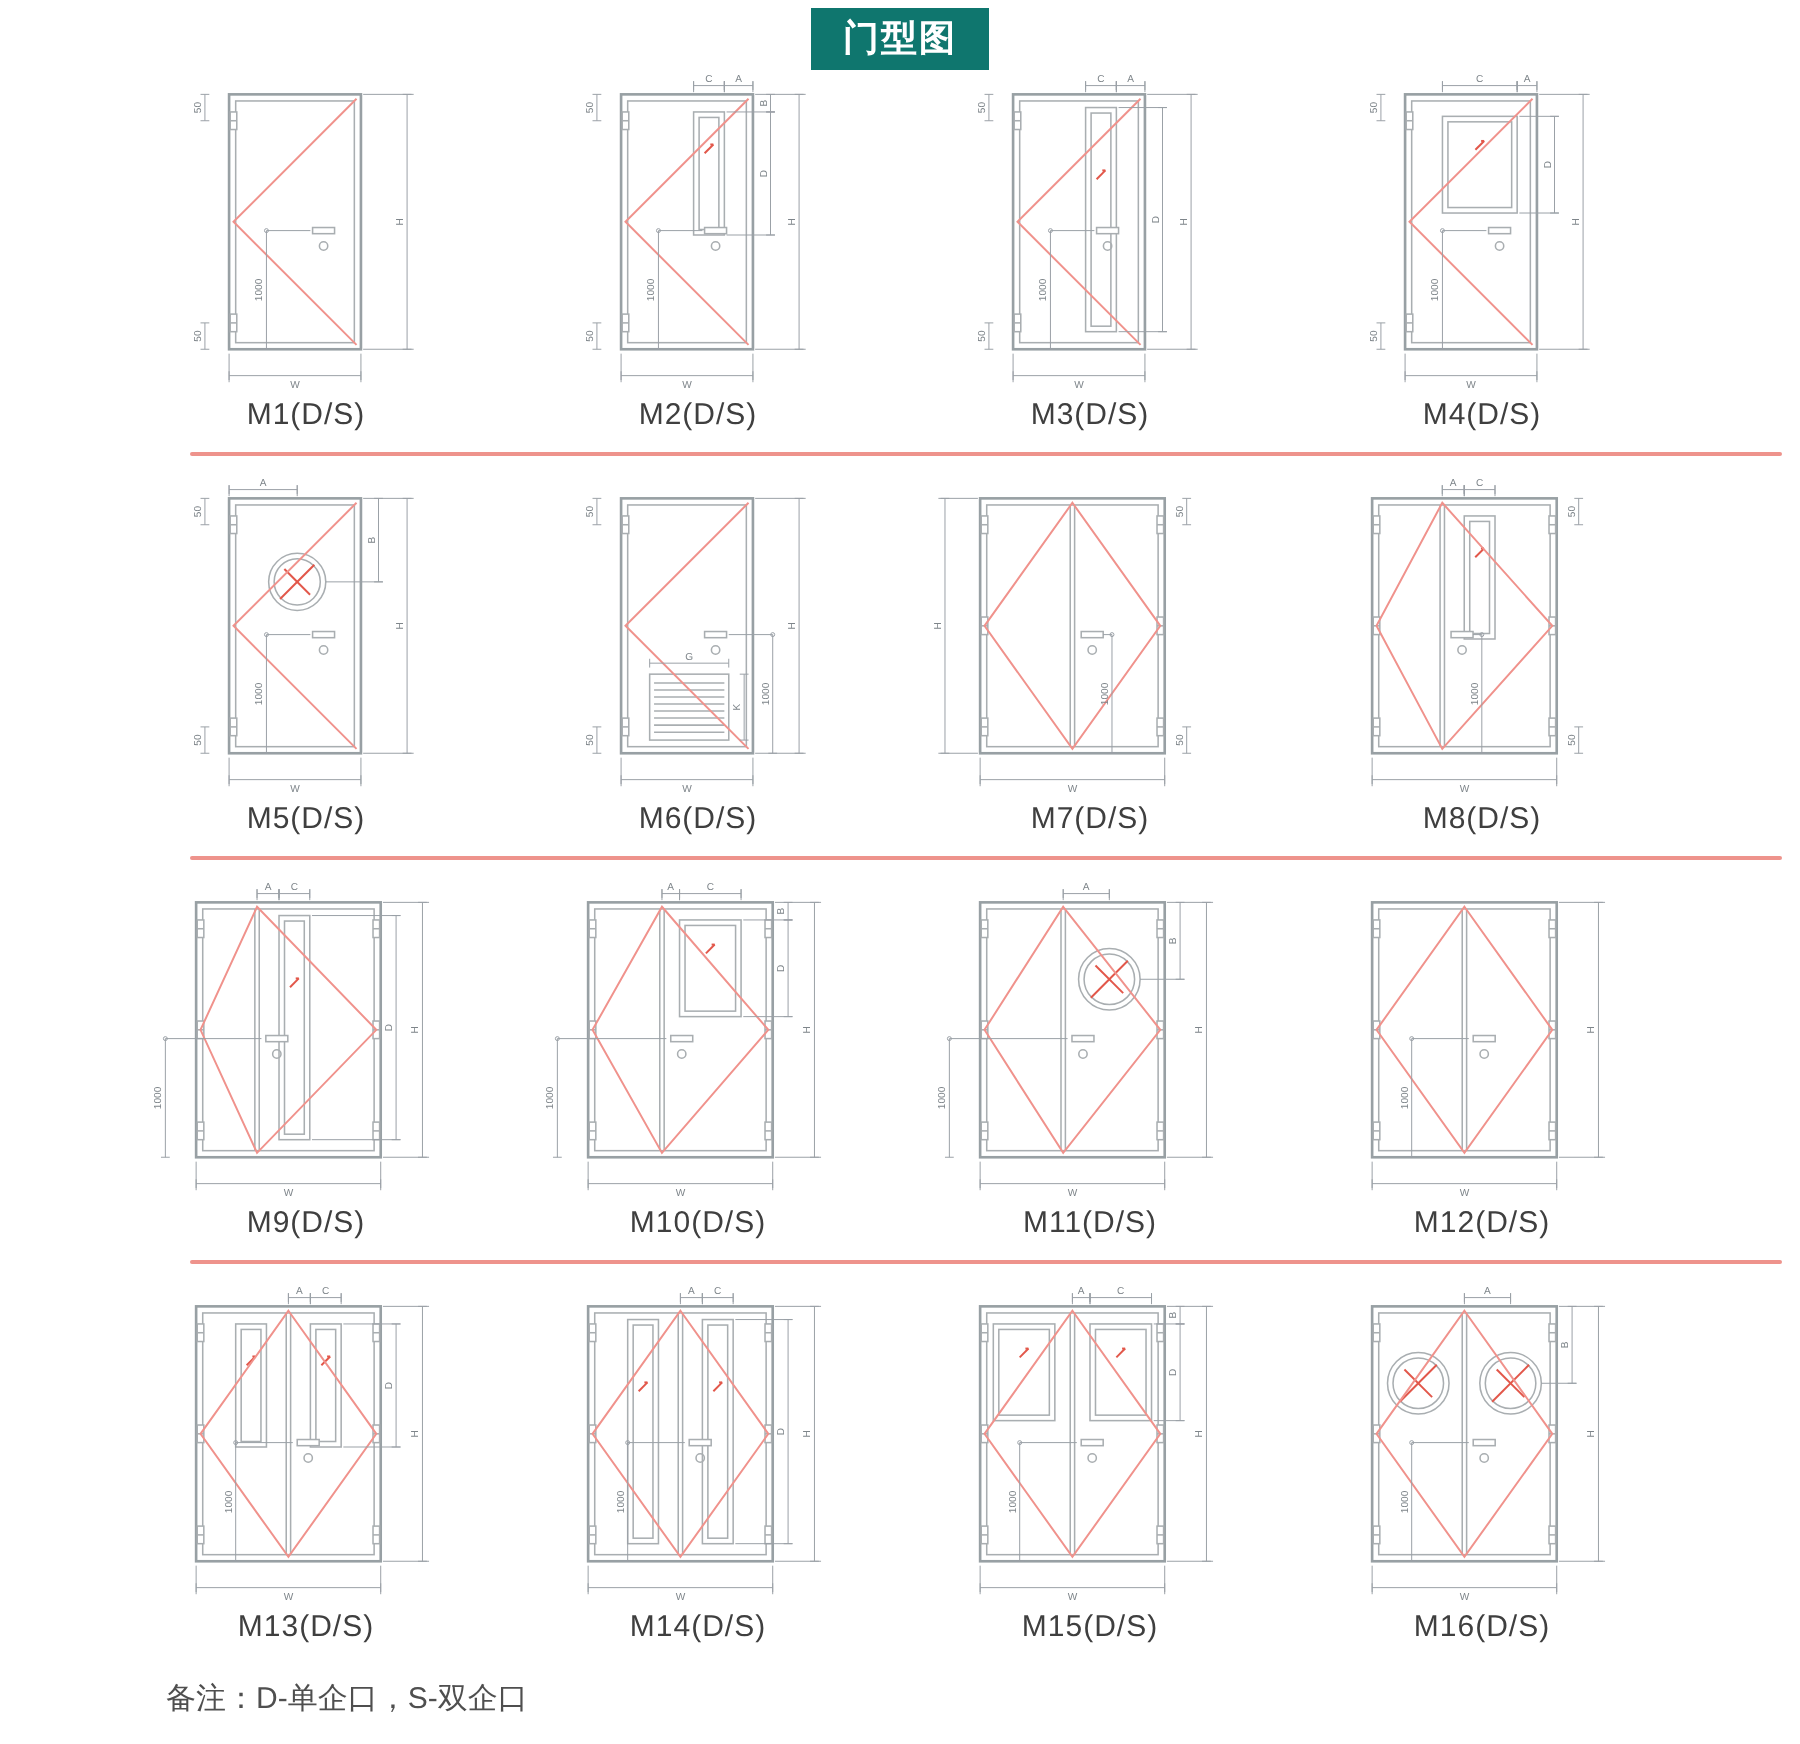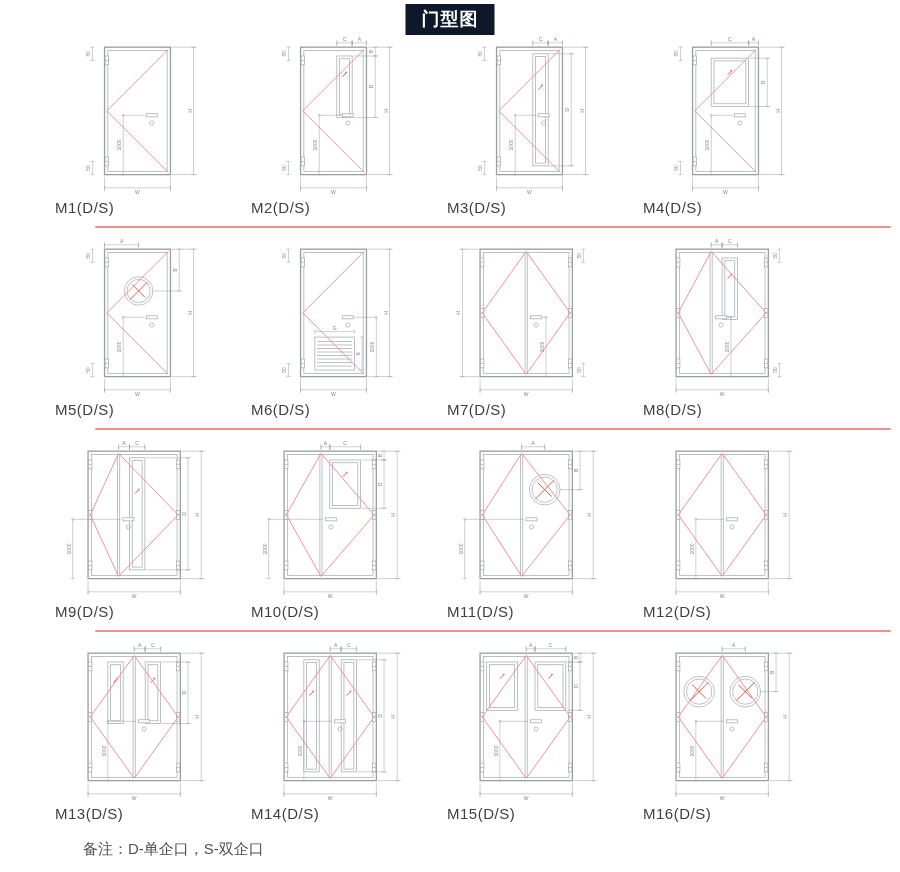--- a/index.html
+++ b/index.html
@@ -1,23 +1,23 @@
 <!DOCTYPE html>
 <html><head>
 <meta charset="utf-8">
 <style>
   html,body{margin:0;padding:0;background:#ffffff;}
   body{width:900px;height:872px;overflow:hidden;position:relative;
        font-family:"Liberation Sans",sans-serif;}
   .title{position:absolute;top:4px;left:50%;transform:translateX(-50%);
-         background:#0f172a;color:#ffffff;font-size:18px;font-weight:bold;
+         background:#0f766e;color:#ffffff;font-size:18px;font-weight:bold;
          padding:3px 16px 4px;letter-spacing:1px;}
   .grid-wrap{padding-top:34px;}
   .row{margin-left:55px;width:785px;display:grid;grid-template-columns:repeat(4,196px);}
-  .cell{margin:0;display:flex;flex-direction:column;height:188px;}
+  .cell{margin:0;display:flex;flex-direction:column;align-items:center;height:188px;}
   .door-svg{width:176px;height:167px;display:block;}
   .door-label{font-size:15px;color:#3f3f3f;margin-top:-2px;letter-spacing:0.5px;}
   .divider{height:2px;width:796px;margin:4px 0 8px 95px;background:#ee938c;border-radius:1px;}
   .note{margin:12px 0 0 83px;font-size:15px;color:#4f4f4f;}
   
   .fr{fill:none;stroke:#98a0a4;stroke-width:1.2;}
   .fr2{stroke:#a9aeb1;stroke-width:0.7;}
   .dl{stroke:#9aa0a6;stroke-width:0.45;fill:none;}
   .rl{stroke:#f0928c;stroke-width:0.9;fill:none;}
   .rl2{stroke:#e2574a;stroke-width:0.9;fill:none;}

